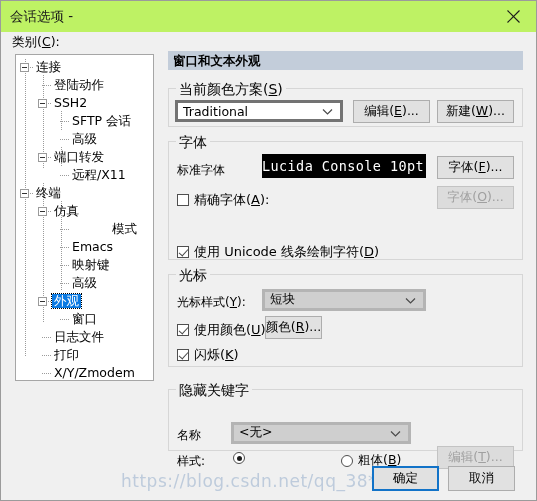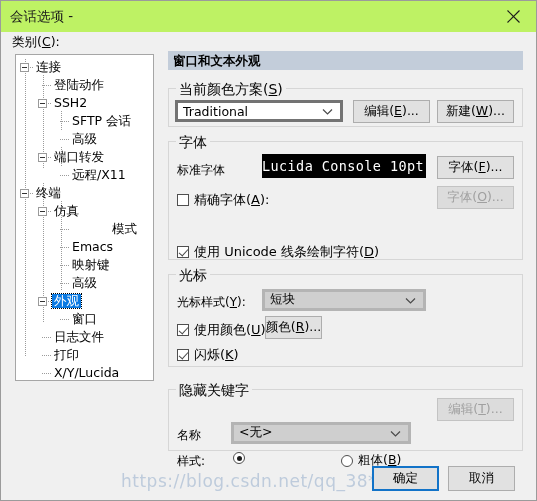--- a/index.html
+++ b/index.html
@@ -149,21 +149,21 @@
         <div class="hline" style="left: 26px; top: 282px; width: 10px;"></div>
         <div class="tnode" style="left: 36px; top: 274px;">
           <span class="tlabel">日志文件</span>
         </div>
         <div class="hline" style="left: 26px; top: 300px; width: 10px;"></div>
         <div class="tnode" style="left: 36px; top: 292px;">
           <span class="tlabel">打印</span>
         </div>
         <div class="hline" style="left: 26px; top: 318px; width: 10px;"></div>
         <div class="tnode" style="left: 36px; top: 310px;">
-          <span class="tlabel">X/Y/Lucida</span>
+          <span class="tlabel">X/Y/Zmodem</span>
         </div>
       </div>
   </div>
 
   <div class="panel-head">
     <span>窗口和文本外观</span>
   </div>
 
   <div class="grp" style="left:167px;top:87px;width:355px;height:39px;">
     <div class="grp-title"><span>当前颜色方案(<span class="u">S</span>)</span></div>
@@ -239,21 +239,21 @@
   </div>
   <div class="lbl" style="left:176px;top:426px;">名称</div>
   <div class="combo dis" style="left:230px;top:421px;width:180px;height:22px;">
     <span class="cval">&lt;无&gt;</span>
     <span class="carrow">
       <svg width="11" height="7" viewBox="0 0 11 7">
           <polyline points="1,1 5.5,5.5 10,1" fill="none" stroke="#4a4a4a" stroke-width="1.2"></polyline>
         </svg>
     </span>
   </div>
-  <div class="btn dis" style="left:436px;top:397px;width:77px;height:23px;">
+  <div class="btn dis" style="left:436px;top:445px;width:77px;height:23px;">
     <span>编辑(<span class="u">T</span>)...</span>
   </div>
 
   <div class="lbl" style="left:176px;top:452px;">样式:</div>
   <div class="rbwrap" style="left:232px;top:451px;">
     <span class="rbox checked"></span>
   </div>
   <div class="rbwrap" style="left:340px;top:451px;">
     <span class="rbox"></span>
     <span>粗体(<span class="u">B</span>)</span>

